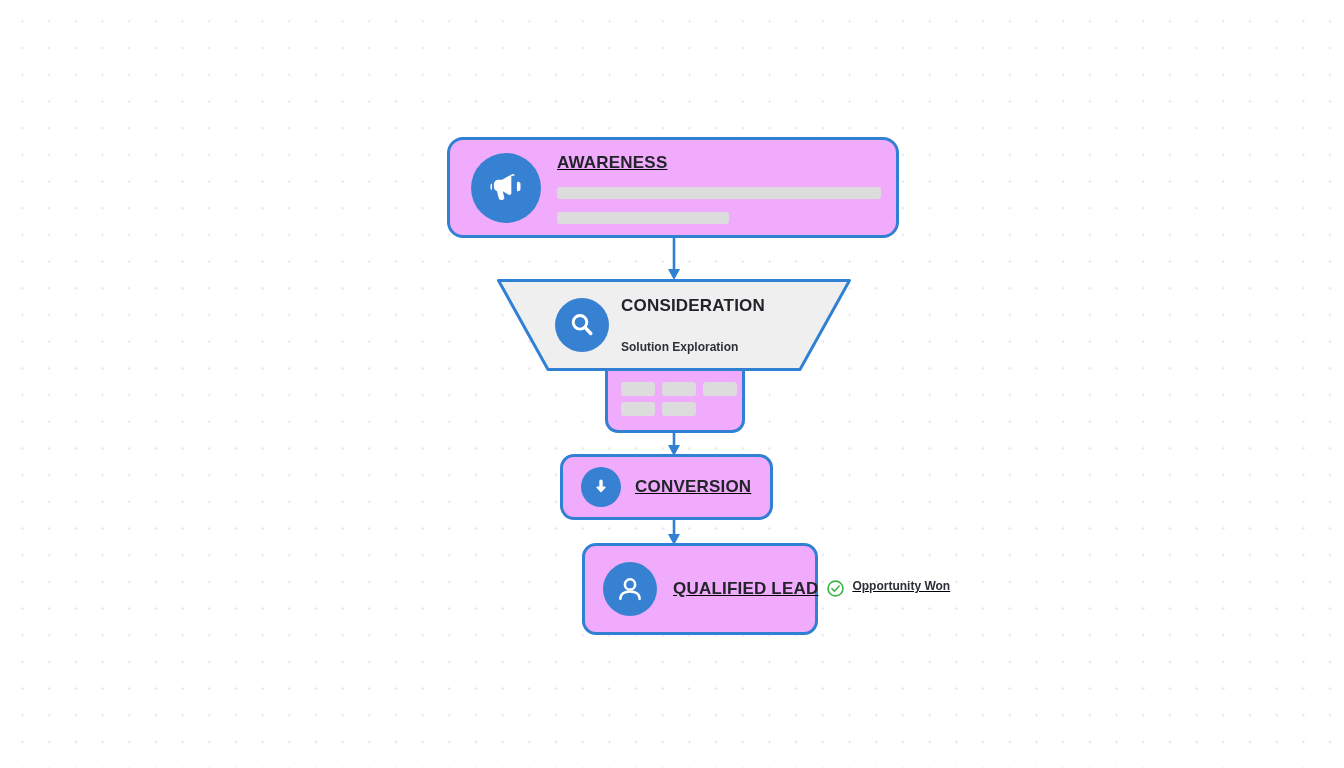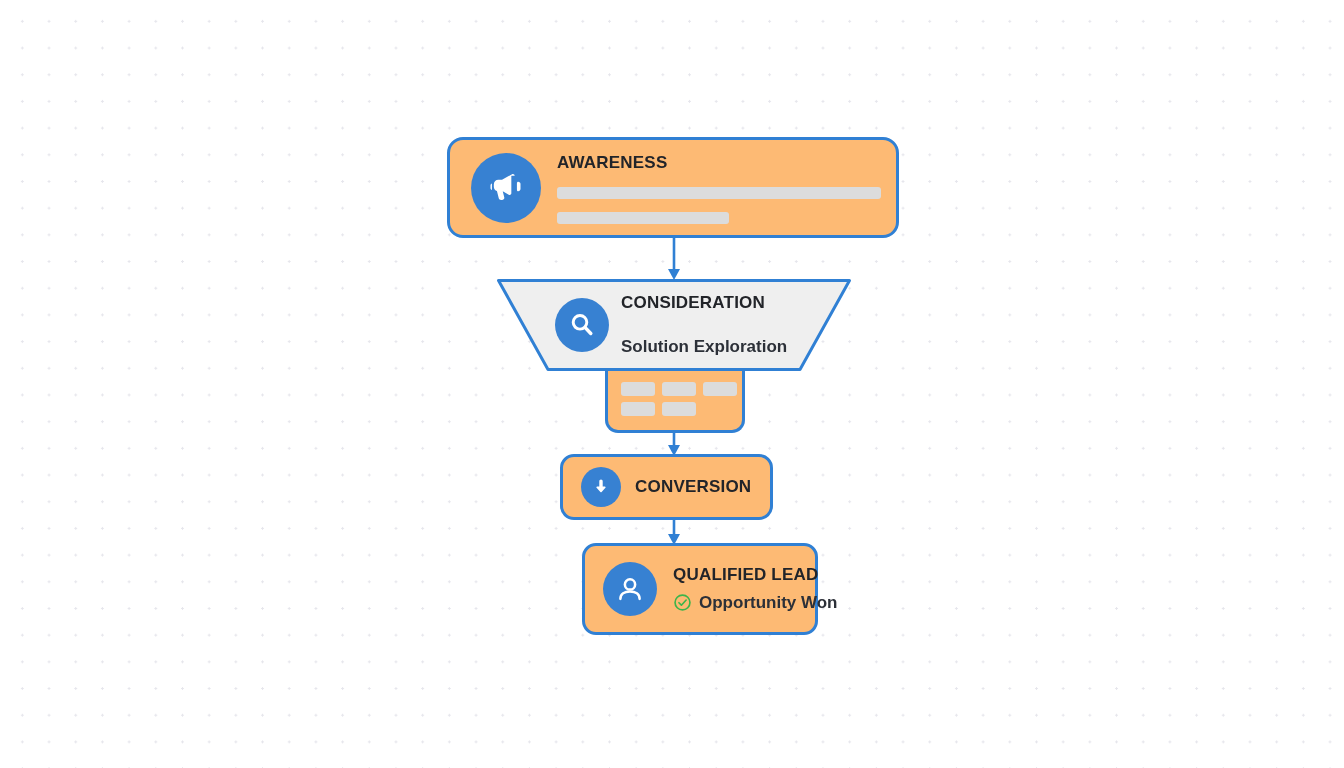--- a/index.html
+++ b/index.html
@@ -21,25 +21,26 @@
 
   #canvas {
     position: relative;
     width: 1344px;
     height: 768px;
   }
 
   
   .node {
     position: absolute;
-    background: #fdba74;
+    background: #f0abfc;
     border: 3px solid #3080d4;
     box-sizing: border-box;
     display: flex;
     align-items: center;
+    text-decoration: underline;
   }
   .rounded {
     border-radius: 14px;
   }
 
   
   .icon-circle {
     flex: 0 0 auto;
     border-radius: 50%;
     background: #3781d2;
@@ -52,21 +53,21 @@
   
   .node-title {
     font-size: 17px;
     font-weight: bold;
     color: #222429;
     letter-spacing: 0.2px;
     line-height: 1.2;
     white-space: nowrap;
   }
   .node-sub {
-    font-size: 17px;
+    font-size: 12px;
     font-weight: bold;
     color: #2c3038;
     line-height: 1.2;
     white-space: nowrap;
   }
 
   
   .skel-bar {
     background: #dcdcdc;
     border-radius: 3px;
@@ -166,21 +167,21 @@
     left: 582px;
     top: 543px;
     width: 236px;
     height: 92px;
     gap: 16px;
     padding-left: 18px;
   }
   #qualified-lead .icon-circle { width: 54px; height: 54px; }
   #qualified-lead .text-col {
     display: flex;
-    flex-direction: column;
+    flex-direction: row;
     gap: 8px;
   }
   #qualified-lead .won-row {
     display: flex;
     align-items: flex-start;
     gap: 7px;
   }
   .check-icon { flex: 0 0 auto; display: block; }
 
   

